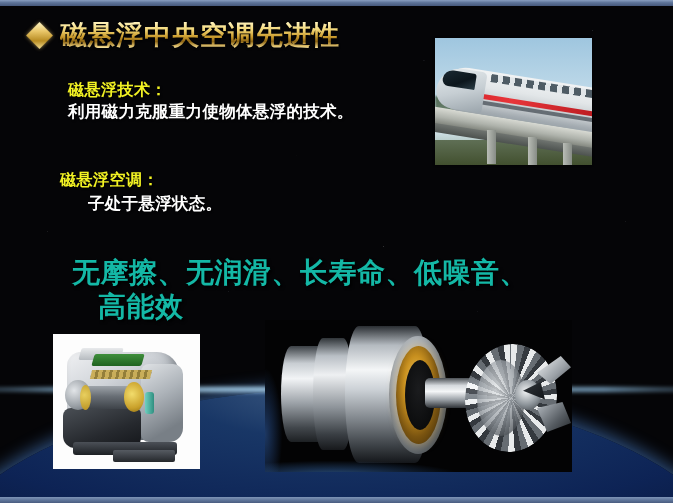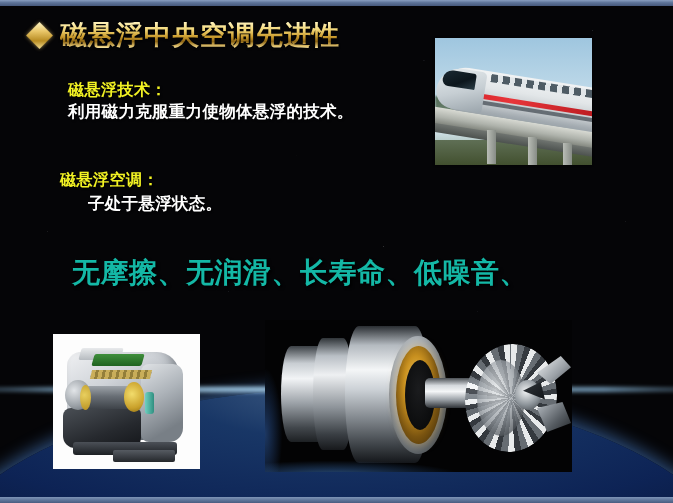--- a/index.html
+++ b/index.html
@@ -319,20 +319,21 @@
     <div class="sub-body">利用磁力克服重力使物体悬浮的技术。</div>
   </div>
 
   <div class="block" id="block-ac">
     <div class="sub-head">磁悬浮空调：</div>
     <div class="sub-body indent">子处于悬浮状态。</div>
   </div>
 
   <div id="benefits">
     <span>无摩擦、无润滑、长寿命、低噪音、</span>
+    <span class="l2">高能效</span>
   </div>
 
   <div id="train-photo">
     <div class="tr-sky"></div>
     <div class="tr-trees"></div>
     <div class="tr-ground"></div>
     <div class="tr-guideway"></div>
     <div class="tr-guideway2"></div>
     <div class="tr-pier p1"></div>
     <div class="tr-pier p2"></div>

